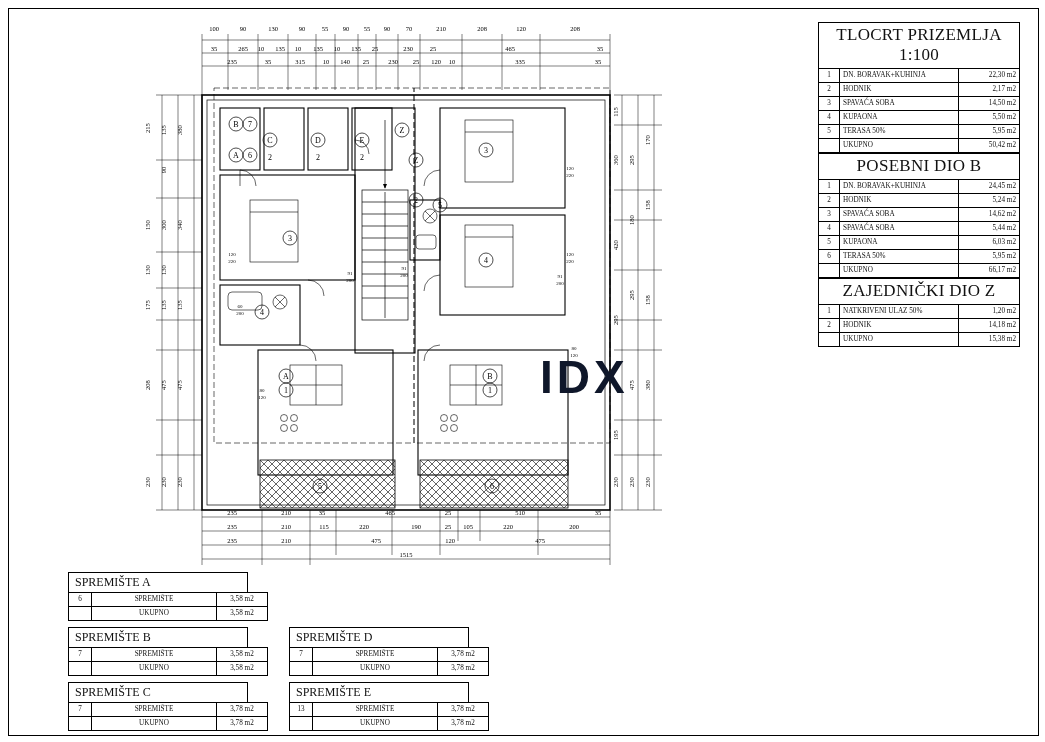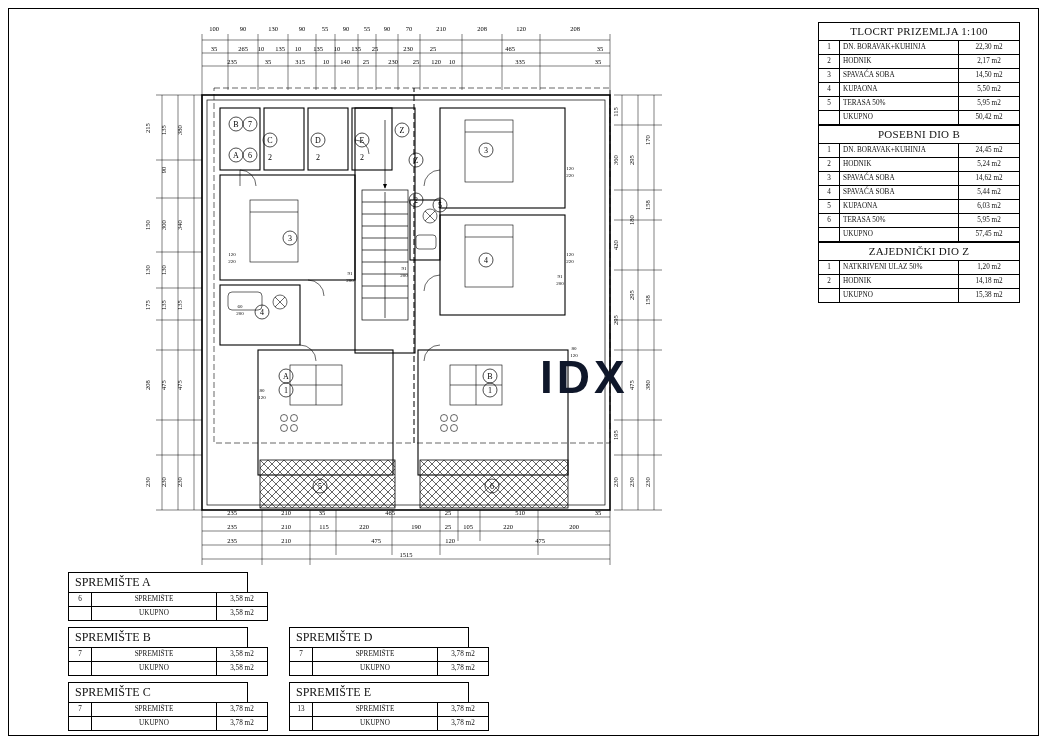--- a/index.html
+++ b/index.html
@@ -5,22 +5,22 @@
   html,body{margin:0;padding:0;background:#ffffff;}
   body{width:1045px;height:742px;position:relative;font-family:"Liberation Serif",serif;color:#111;overflow:hidden;}
   .page{position:absolute;left:0;top:0;width:1045px;height:742px;background:#fff;}
   .frame{position:absolute;left:8px;top:8px;width:1029px;height:726px;border:1px solid #000;}
 
   
   .rtables{position:absolute;left:818px;top:22px;width:202px;}
   .tbl{width:202px;border-collapse:collapse;table-layout:fixed;}
   .tbl td{border:1px solid #000;font-size:7.2px;padding:1px 3px;line-height:1.25;height:11px;}
   .tbl td.num{width:14px;text-align:center;}
-  .tbl td.val{width:54px;text-align:center;}
-  .hdr{border:1px solid #000;border-bottom:none;text-align:center;font-size:11px;padding:2px 0 3px;letter-spacing:.3px;}
+  .tbl td.val{width:54px;text-align:right;}
+  .hdr{border:1px solid #000;border-bottom:none;text-align:center;font-size:17px;padding:2px 0 3px;letter-spacing:.3px;}
   .hdr.top{border-bottom:none;}
 
   
   .btables{position:absolute;left:68px;top:572px;}
   .bt{border-collapse:collapse;table-layout:fixed;}
   .bt td{border:1px solid #000;font-size:7.2px;padding:1px 3px;height:11px;line-height:1.2;}
   .bt td.n{width:16px;text-align:center;}
   .bt td.nm{width:118px;text-align:center;}
   .bt td.v{width:44px;text-align:center;}
   .bhdr{border:1px solid #000;border-bottom:none;font-size:12px;padding:2px 6px;}
@@ -536,21 +536,21 @@
             <td class="val">6,03 m2</td>
           </tr>
       <tr>
             <td class="num">6</td>
             <td>TERASA 50%</td>
             <td class="val">5,95 m2</td>
           </tr>
       <tr>
             <td class="num"></td>
             <td>UKUPNO</td>
-            <td class="val">57,45 m2</td>
+            <td class="val">66,17 m2</td>
           </tr>
     </tbody>
       </table>
 
     <div class="hdr">ZAJEDNIČKI DIO Z</div>
     <table class="tbl">
       <tbody>
           <tr>
             <td class="num">1</td>
             <td>NATKRIVENI ULAZ 50%</td>

